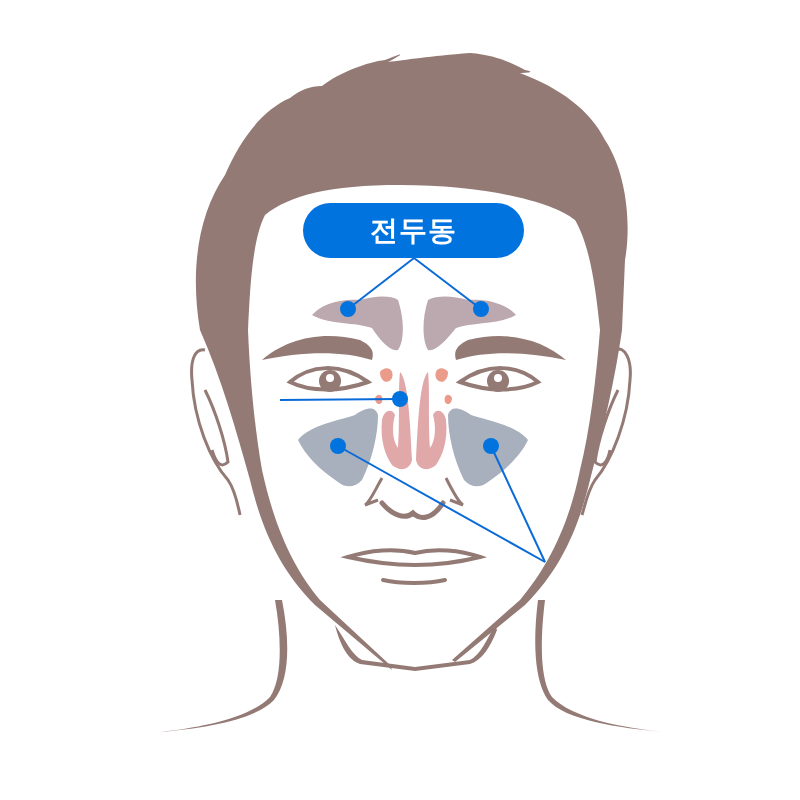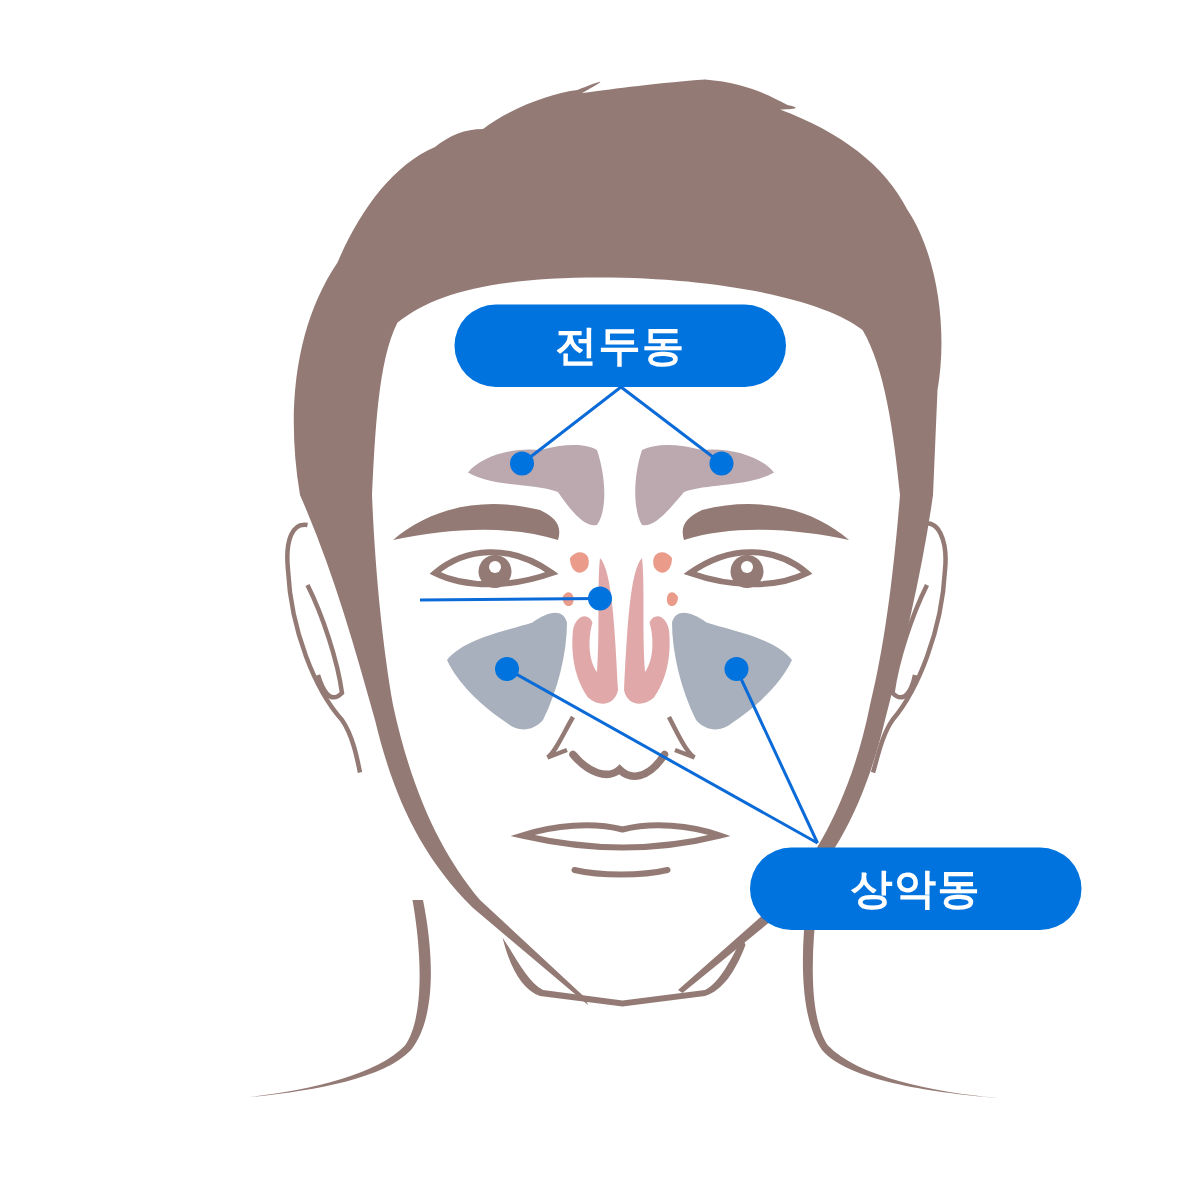--- a/index.html
+++ b/index.html
@@ -98,14 +98,13 @@
   <g fill="#0073de">
     <circle cx="348" cy="309" r="8"></circle>
     <circle cx="481" cy="309" r="8"></circle>
     <circle cx="400" cy="399" r="8"></circle>
     <circle cx="338" cy="446" r="8"></circle>
     <circle cx="491" cy="446" r="8"></circle>
   </g>
 </svg>
 
 <div class="label" style="left:303px; top:203px; width:221px; height:55px;">전두동</div>
-<div class="label" style="left:500px; top:565px; width:221px; height:55px;">상악동</div>
 </div>
 
 </body></html>

